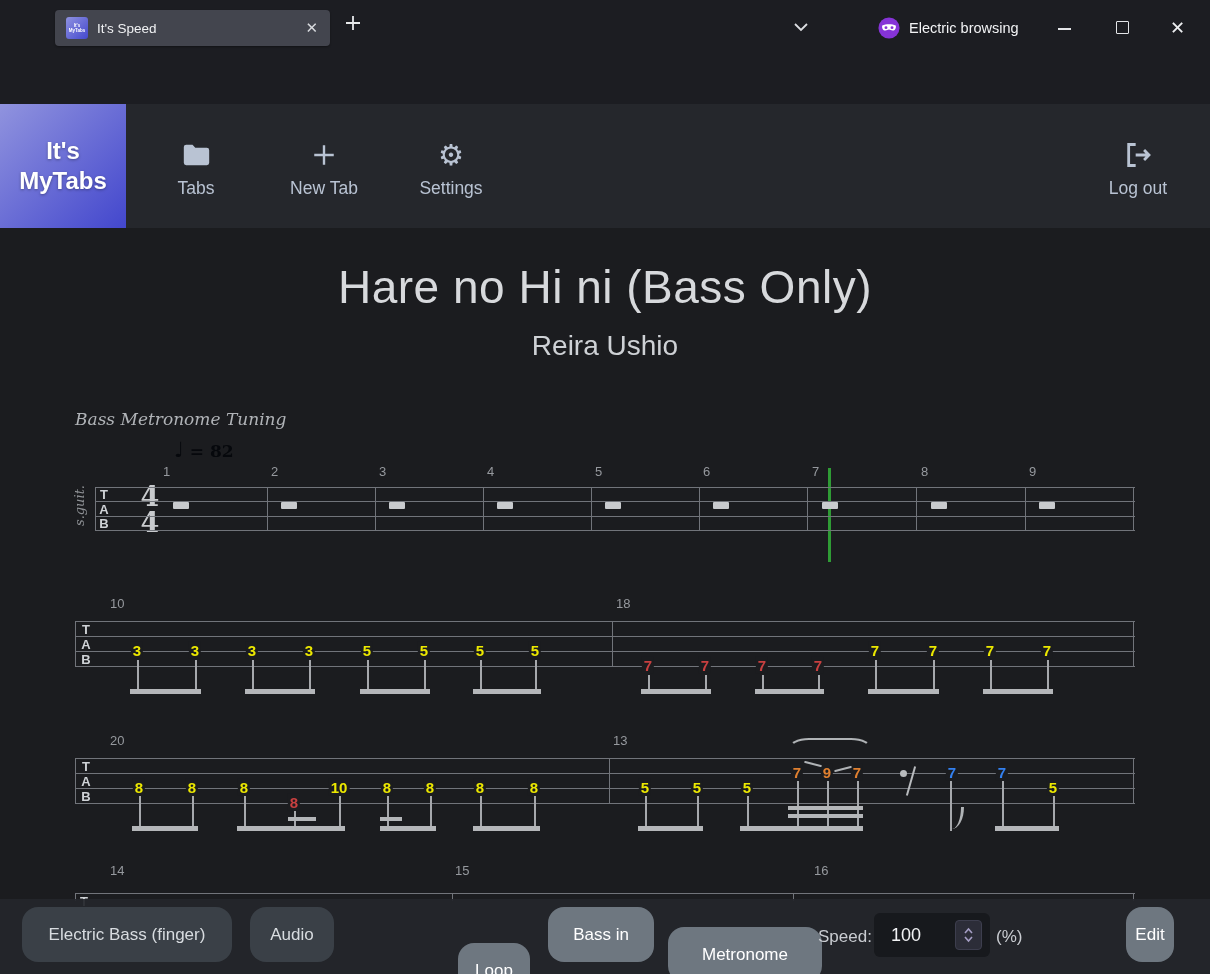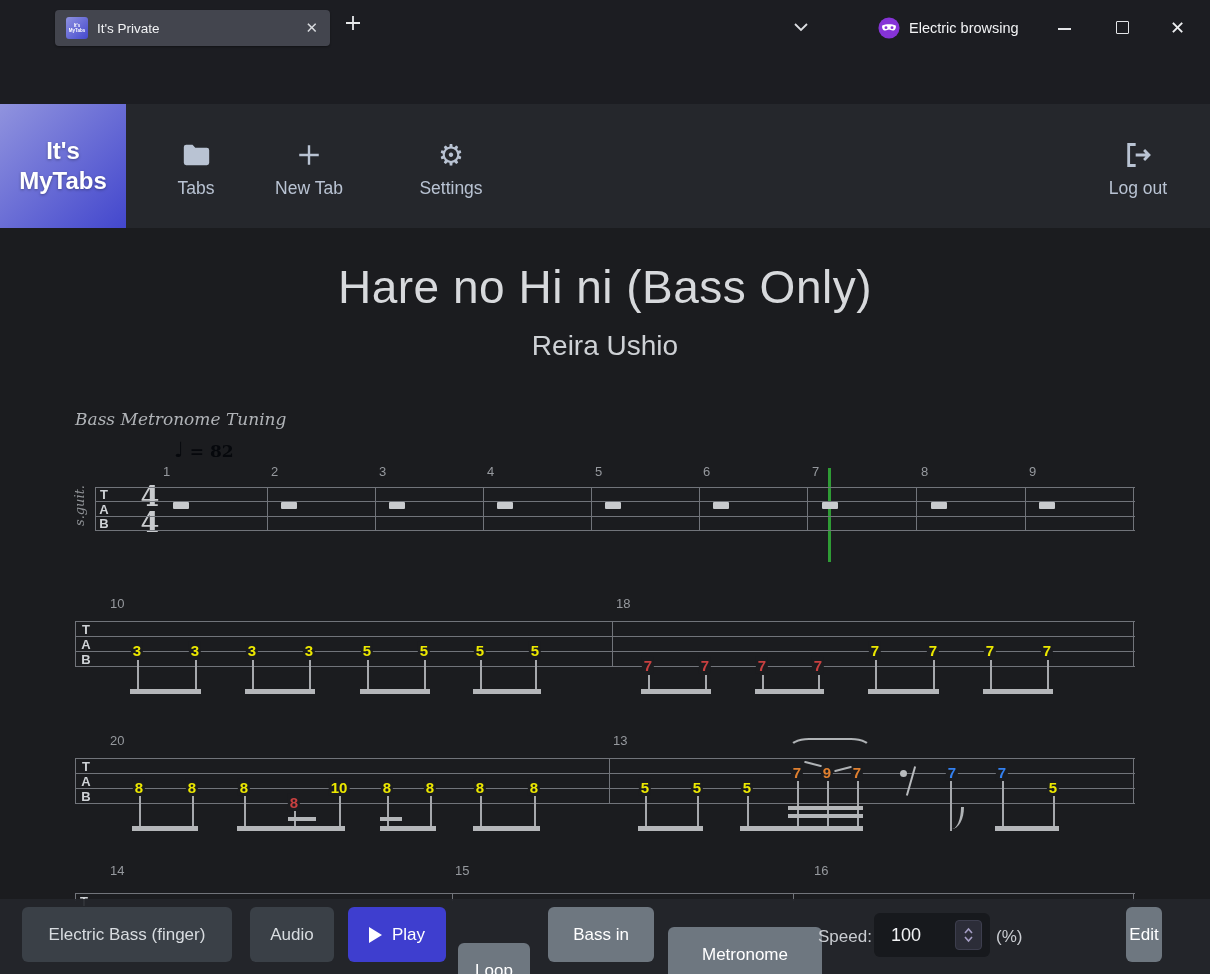--- a/index.html
+++ b/index.html
@@ -74,21 +74,21 @@
   .stem{background:#a6a8ac;}
   .bar{background:#b4b6b9;}
   .slur{border:2px solid transparent;border-top-color:#b0b3b6;border-radius:50%/100%;background:none!important;}
   .tie{background:#b0b3b6;border-radius:2px;}
   .flag{border-right:3px solid #b0b3b6;border-bottom-right-radius:100% 100%;background:none!important;}
   .r8dot{background:#b9bbbe;border-radius:50%;}
   .r8line{background:#b9bbbe;}
 
   
   .toolbar{position:absolute;left:0;top:899px;width:1210px;height:75px;background:rgba(36,38,43,.93);z-index:5;}
-  .tbtn{position:absolute;top:8px;height:55px;border-radius:6px;border:none;font-family:"Liberation Sans",sans-serif;
+  .tbtn{position:absolute;top:8px;height:55px;border-radius:16px;border:none;font-family:"Liberation Sans",sans-serif;
         font-size:17px;display:flex;align-items:center;justify-content:center;cursor:default;}
   .dark{background:#3a4047;color:#d8dce0;}
   .light{background:#6e7780;color:#ffffff;}
   .play{background:#3e3ecf;color:#ffffff;gap:10px;}
   .ptri{width:0;height:0;border-left:13px solid #fff;border-top:8px solid transparent;border-bottom:8px solid transparent;}
   .tlabel{position:absolute;top:0;height:75px;display:flex;align-items:center;color:#c9ccd1;font-size:17px;}
   .speedbox{position:absolute;left:874px;top:14px;width:116px;height:44px;background:#17191d;border-radius:6px;
             display:flex;align-items:center;}
   .speedval{color:#f2f3f5;font-size:18px;margin-left:17px;flex:1;}
   .stepper{width:25px;height:28px;background:#2c2d38;border:1px solid #3d3e4e;border-radius:4px;margin-right:8px;
@@ -96,21 +96,21 @@
 </style>
 </head>
 <body>
 
 <div class="titlebar">
   <div class="btab">
     <div class="favicon">
       <span>It's</span>
         <span>MyTabs</span>
     </div>
-    <div class="btab-title">It's Private</div>
+    <div class="btab-title">It's Speed</div>
     <div class="tab-close">✕</div>
   </div>
   <div class="newtab">
     <svg width="18" height="18" viewBox="0 0 18 18">
         <path d="M9 2v14M2 9h14" stroke="#e6e8ea" stroke-width="1.8"></path>
       </svg>
   </div>
   <div class="tab-chevron">
     <svg width="18" height="14" viewBox="0 0 18 14">
         <path d="M3 4l6 6 6-6" fill="none" stroke="#dcdee2" stroke-width="1.8"></path>
@@ -201,21 +201,21 @@
       <span>MyTabs</span>
   </div>
   <div class="navitem" style="left:168px;width:56px;">
     <span class="ic">
       <svg width="29" height="25" viewBox="0 0 24 20">
           <path d="M1.5 3a2 2 0 0 1 2-2h5.2l2.3 2.6h9.5a2 2 0 0 1 2 2V16a2 2 0 0 1-2 2h-17a2 2 0 0 1-2-2z" fill="#b9c3d3"></path>
         </svg>
     </span>
     <span class="lbl">Tabs</span>
   </div>
-  <div class="navitem" style="left:269px;width:80px;">
+  <div class="navitem" style="left:284px;width:80px;">
     <span class="ic">
       <svg width="26" height="26" viewBox="0 0 24 24">
           <path d="M12 3v18M3 12h18" stroke="#b9c3d3" stroke-width="2.2"></path>
         </svg>
     </span>
     <span class="lbl">New Tab</span>
   </div>
   <div class="navitem" style="left:413px;width:76px;">
     <span class="ic gearchar">⚙</span>
     <span class="lbl">Settings</span>
@@ -400,32 +400,28 @@
     <div class="sline" style="left: 1133px; top: 893px; width: 1px; height: 8px;"></div>
     <div class="mnum" style="left: 110px; top: 863px;">14</div>
     <div class="mnum" style="left: 455px; top: 863px;">15</div>
     <div class="mnum" style="left: 798px; top: 863px; margin-left: 16px;">16</div>
     <div class="clefL" style="left: 84px; top: 901px;">T</div>
   </div>
 
 <div class="toolbar">
   <button class="tbtn dark" style="left:22px;width:210px;">Electric Bass (finger)</button>
   <button class="tbtn dark" style="left:250px;width:84px;">Audio</button>
-  <button class="tbtn play" style="left:348px;width:98px;">
-    <span class="ptri"></span>
-    <span>Play</span>
-  </button>
   <button class="tbtn light" style="left:458px;width:72px;margin-top:36px;">Loop</button>
   <button class="tbtn light" style="left:548px;width:106px;">Bass in</button>
   <button class="tbtn light" style="left:668px;width:154px;margin-top:20px;">Metronome</button>
   <span class="tlabel" style="left:818px;">Speed:</span>
   <div class="speedbox">
     <span class="speedval">100</span>
     <span class="stepper">
       <svg width="11" height="18" viewBox="0 0 11 18">
           <path d="M2 7l3.5-4L9 7" fill="none" stroke="#a59ec4" stroke-width="1.6"></path>
           <path d="M2 11l3.5 4L9 11" fill="none" stroke="#a59ec4" stroke-width="1.6"></path>
         </svg>
     </span>
   </div>
   <span class="tlabel" style="left:996px;">(%)</span>
-  <button class="tbtn light" style="left:1126px;width:36px;">Edit</button>
+  <button class="tbtn light" style="left:1126px;width:48px;">Edit</button>
 </div>
 
 </body></html>

